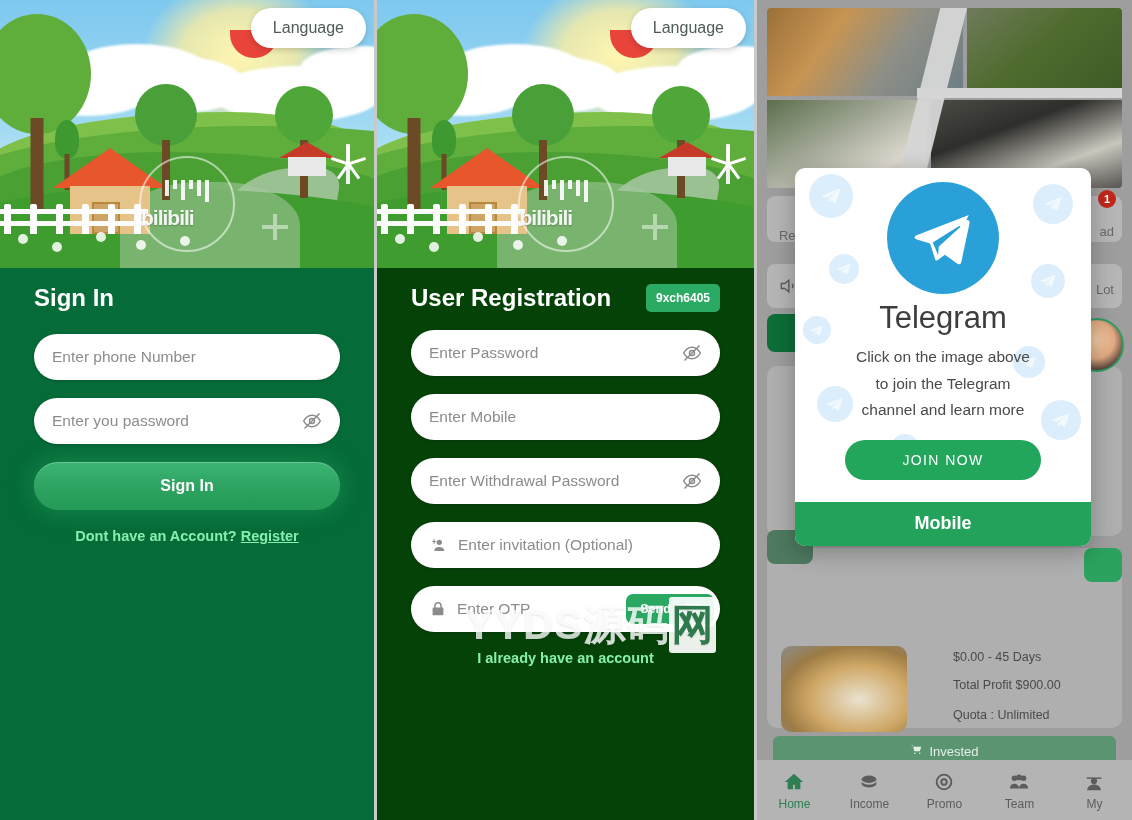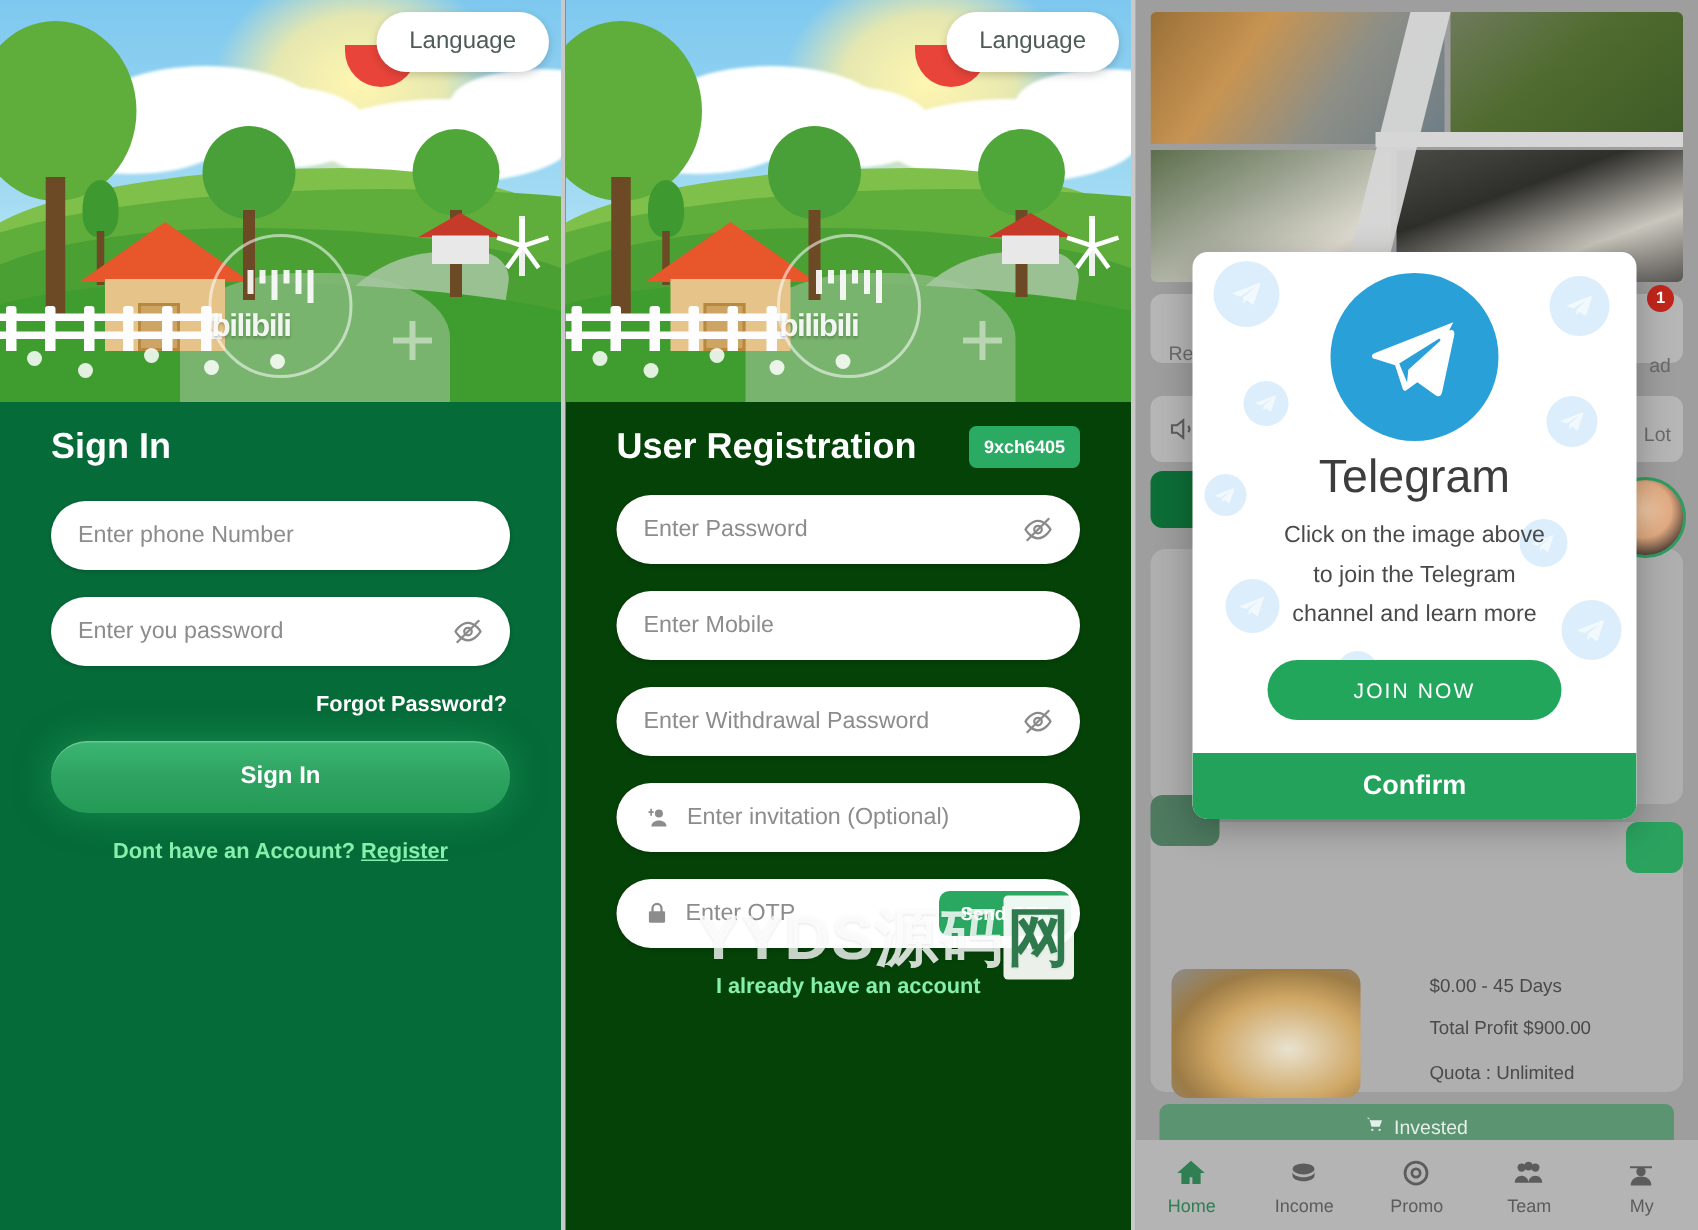--- a/index.html
+++ b/index.html
@@ -229,21 +229,21 @@
   }
   .rc1 { left: 10px; top: 196px; right: 10px; height: 46px; }
   .rc2 { left: 10px; top: 264px; right: 10px; height: 44px; }
   .notif-dot {
     position:absolute; right: 16px; top: 190px; width: 18px; height: 18px;
     border-radius: 50%; background: #c2261b; color:#fff; font-size: 11px;
     display:flex; align-items:center; justify-content:center; font-weight:bold;
   }
   .mini-label { position:absolute; font-size: 13px; color: #6a6a6a; }
   .ml-record { left: 22px; top: 228px; }
-  .ml-download { right: 18px; top: 236px; }
+  .ml-download { right: 18px; top: 224px; }
   .ml-lot { right: 18px; top: 282px; }
   .speaker-ic { position:absolute; left: 20px; top: 276px; width: 22px; height: 20px; color:#5d5d5d;}
   .green-block {
     position: absolute; left: 10px; top: 314px; width: 100px; height: 38px;
     background: #0d6e37; border-radius: 8px;
   }
   .card-ghost {
     position: absolute; left: 10px; right: 10px; background: rgba(255,255,255,.18);
     border-radius: 10px;
   }
@@ -461,21 +461,20 @@
         <span class="ph">Enter you password</span>
         <span class="eye">
           <svg viewBox="0 0 24 24" width="20" height="20" fill="none" stroke="currentColor" stroke-width="1.8">
             <path d="M2 12s4-7 10-7 10 7 10 7-4 7-10 7S2 12 2 12z"></path>
               <circle cx="12" cy="12" r="3"></circle>
               <line x1="3" y1="21" x2="21" y2="3"></line>
           </svg>
         </span>
       </div>
 
-      <div class="forgot">Forgot Password?</div>
 
       <div class="cta">Sign In</div>
 
       <div class="below-cta">
         <span>Dont have an Account?</span>
         <u>Register</u>
       </div>
     </div>
   </div>
 
@@ -736,21 +735,21 @@
 
           <div class="tg-desc">
             <div>Click on the image above</div>
             <div>to join the Telegram</div>
             <div>channel and learn more</div>
           </div>
 
           <div class="join-btn">JOIN NOW</div>
         </div>
 
-        <div class="confirm-btn">Confirm</div>
+        <div class="confirm-btn">Mobile</div>
       </div>
     </div>
 
     <div class="tabbar">
       <div class="tab active">
         <span class="ic">
           <svg viewBox="0 0 24 24" width="22" height="22" fill="currentColor">
               <path d="M12 3 2 12h3v8h6v-5h2v5h6v-8h3z"></path>
             </svg>
         </span>

